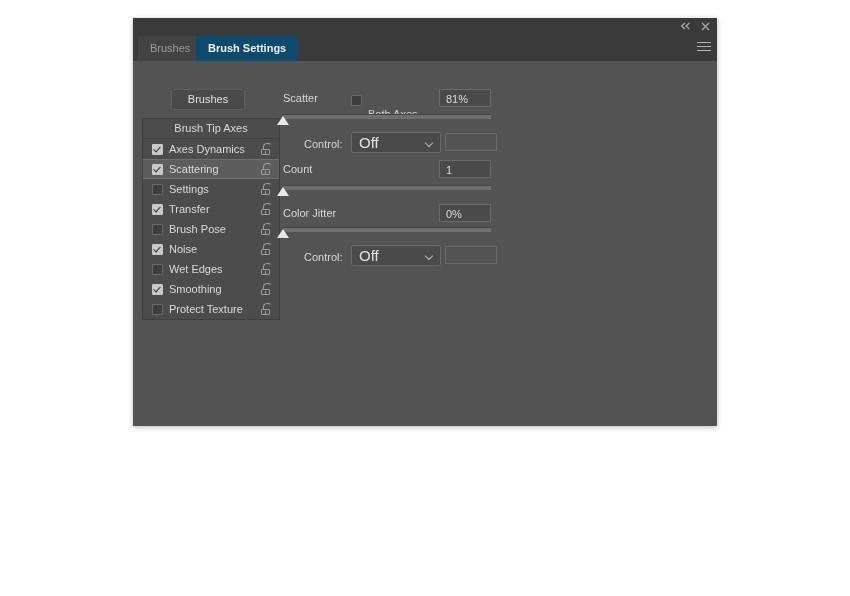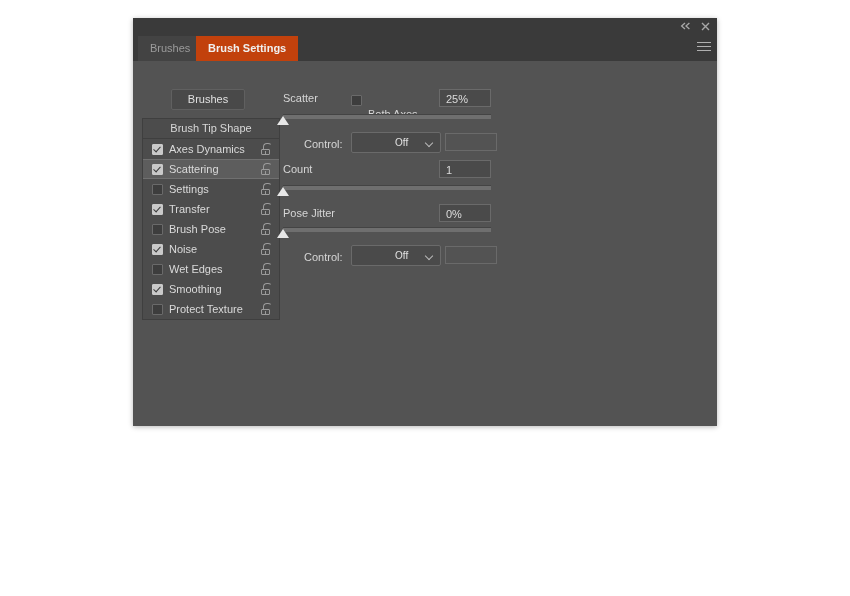--- a/index.html
+++ b/index.html
@@ -58,21 +58,21 @@
     line-height: 25px;
     font-size: 11px;
     padding: 0 12px;
     color: #9b9b9b;
     cursor: pointer;
     white-space: nowrap;
   }
   .tab.inactive { left: 5px; background: #434343; }
   .tab.active {
     left: 63px;
-    background: #c2410c;
+    background: #0c4a6e;
     color: #f0f0f0;
     font-weight: bold;
   }
   .hamburger {
     position: absolute;
     right: 6px; top: 6px;
     width: 14px; height: 12px;
     cursor: pointer;
   }
   .hamburger i {
@@ -254,23 +254,22 @@
     width: 88px; height: 19px;
     background: #4a4a4a;
     border: 1px solid #6a6a6a;
     border-radius: 2px;
     cursor: pointer;
   }
   .dropdown .dval {
     position: absolute;
     left: 7px; top: 0;
     line-height: 19px;
-    font-size: 10px;
+    font-size: 15px;
     color: #e2e2e2;
-    margin-left: 36px;
   }
   .dropdown .arrow {
     position: absolute;
     right: 7px; top: 7px;
     width: 7px; height: 4px;
   }
   .dropdown .arrow::before {
     content: "";
     position: absolute;
     left: 0; top: 0;
@@ -345,21 +344,21 @@
         <i></i>
         <i></i>
     </div>
   </div>
 
   <div class="body">
 
     <div class="brushes-btn">Brushes</div>
 
     <div class="optlist">
-      <div class="opt-header">Brush Tip Shape</div>
+      <div class="opt-header">Brush Tip Axes</div>
 
       <div class="opt-row">
         <div class="chk on"></div>
         <div class="opt-label">Axes Dynamics</div>
         <div class="lock">
             <div class="shackle"></div>
             <div class="bodyb"></div>
           </div>
       </div>
 
@@ -437,41 +436,41 @@
             <div class="bodyb"></div>
           </div>
       </div>
     </div>
 
     <div class="ctrl-label" style="left:150px; top:31px;">Scatter</div>
     <div class="checkopt" style="left:218px; top:31px;">
       <div class="box"></div>
       <span>Both Axes</span>
     </div>
-    <div class="numbox" style="left:306px; top:28px;">25%</div>
+    <div class="numbox" style="left:306px; top:28px;">81%</div>
     <div class="slider" style="left:150px; top:52px; width:208px;">
       <div class="track" style="width:208px;"></div>
       <div class="thumb" style="left:-6px;"></div>
     </div>
 
     <div class="ctrl-label" style="left:171px; top:77px;">Control:</div>
     <div class="dropdown" style="left:218px; top:71px;">
       <div class="dval">Off</div>
       <div class="arrow"></div>
     </div>
     <div class="numbox empty" style="left:312px; top:72px;"></div>
 
     <div class="ctrl-label" style="left:150px; top:102px;">Count</div>
     <div class="numbox" style="left:306px; top:99px;">1</div>
     <div class="slider" style="left:150px; top:123px; width:208px;">
       <div class="track" style="width:208px;"></div>
       <div class="thumb" style="left:-6px;"></div>
     </div>
 
-    <div class="ctrl-label" style="left:150px; top:146px;">Pose Jitter</div>
+    <div class="ctrl-label" style="left:150px; top:146px;">Color Jitter</div>
     <div class="numbox" style="left:306px; top:143px;">0%</div>
     <div class="slider" style="left:150px; top:165px; width:208px;">
       <div class="track" style="width:208px;"></div>
       <div class="thumb" style="left:-6px;"></div>
     </div>
 
     <div class="ctrl-label" style="left:171px; top:190px;">Control:</div>
     <div class="dropdown" style="left:218px; top:184px;">
       <div class="dval">Off</div>
       <div class="arrow"></div>

